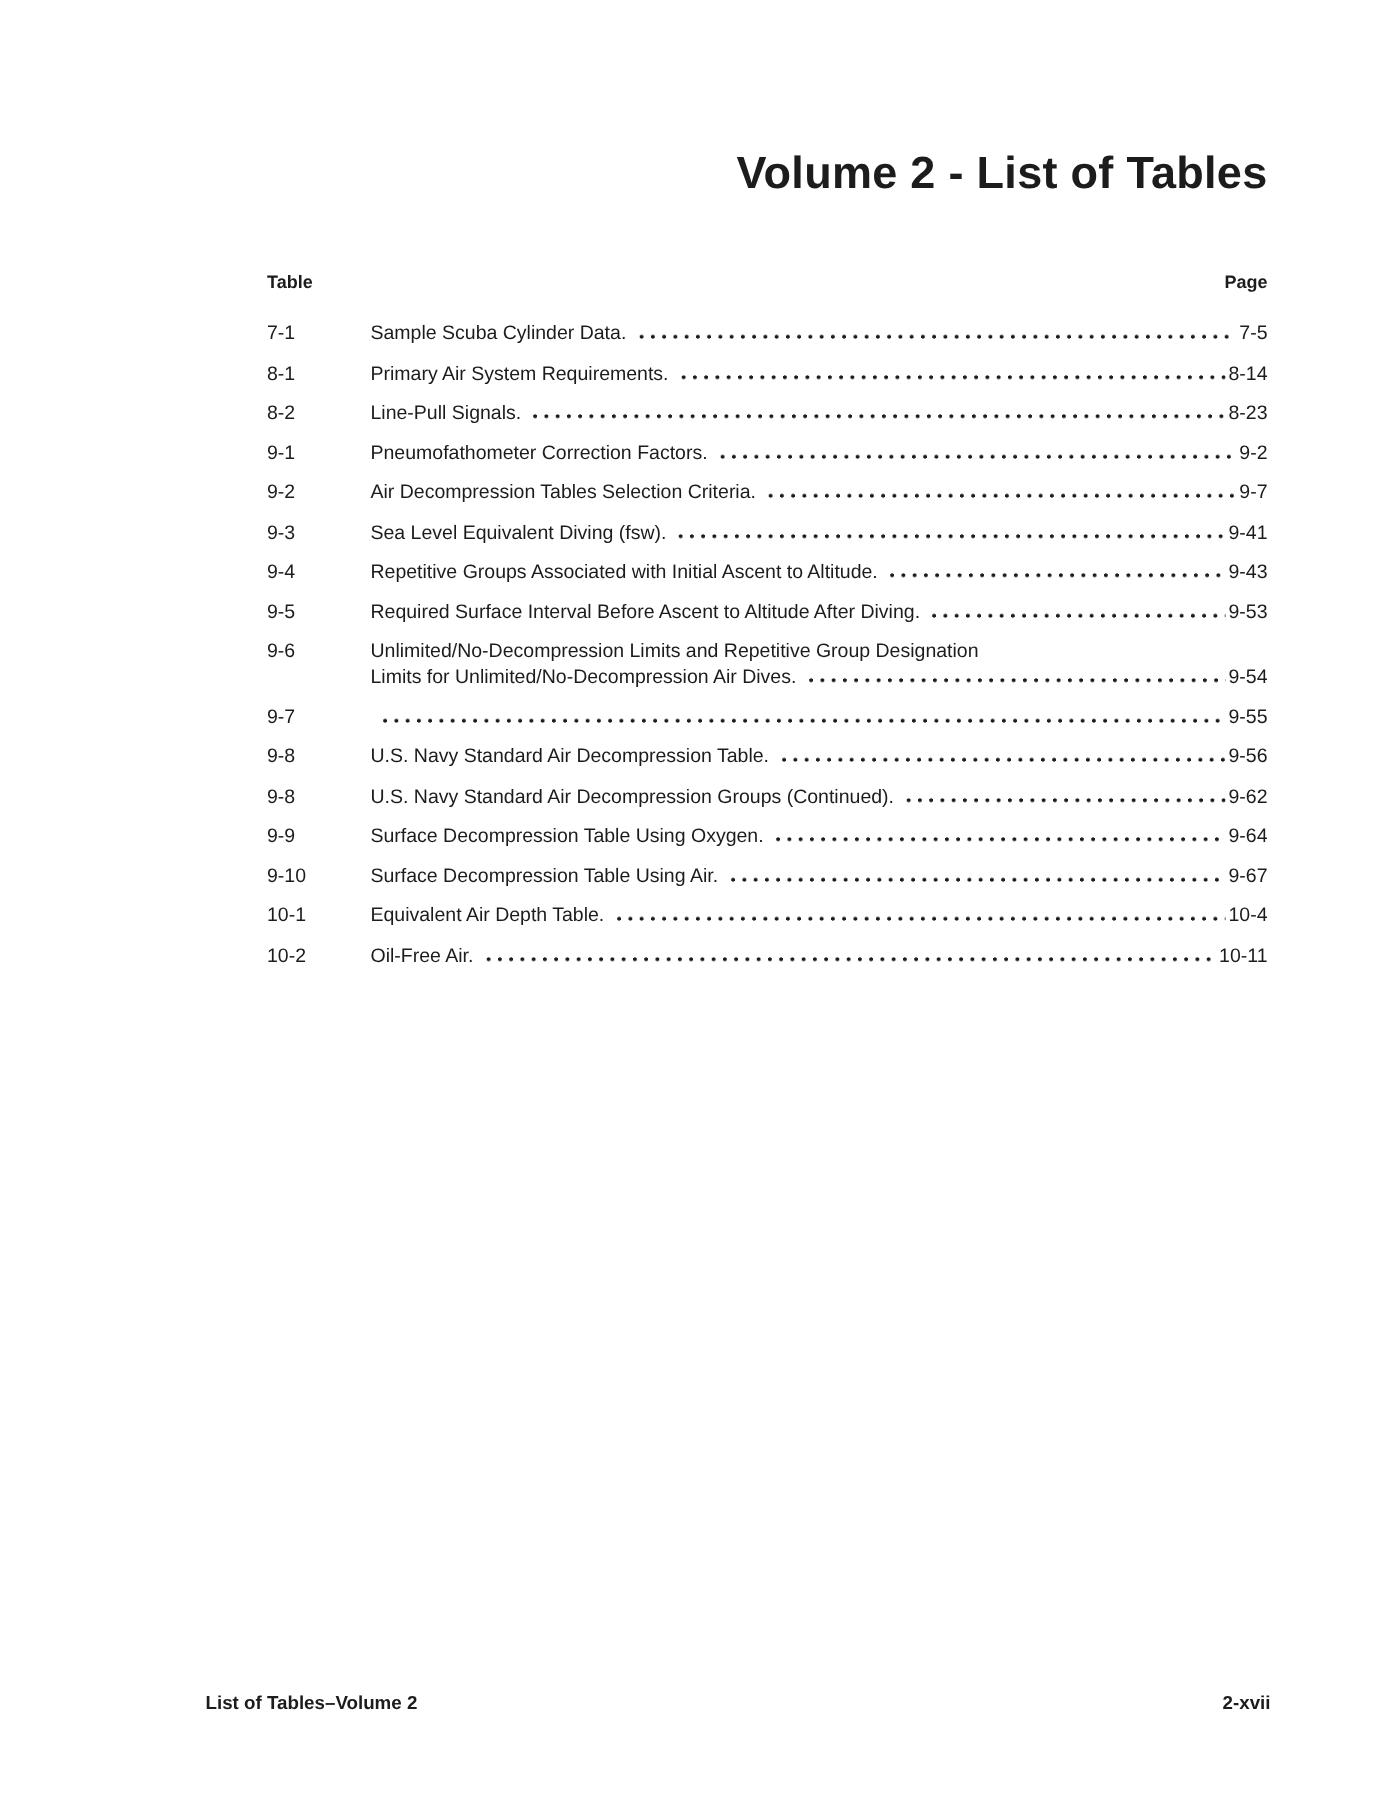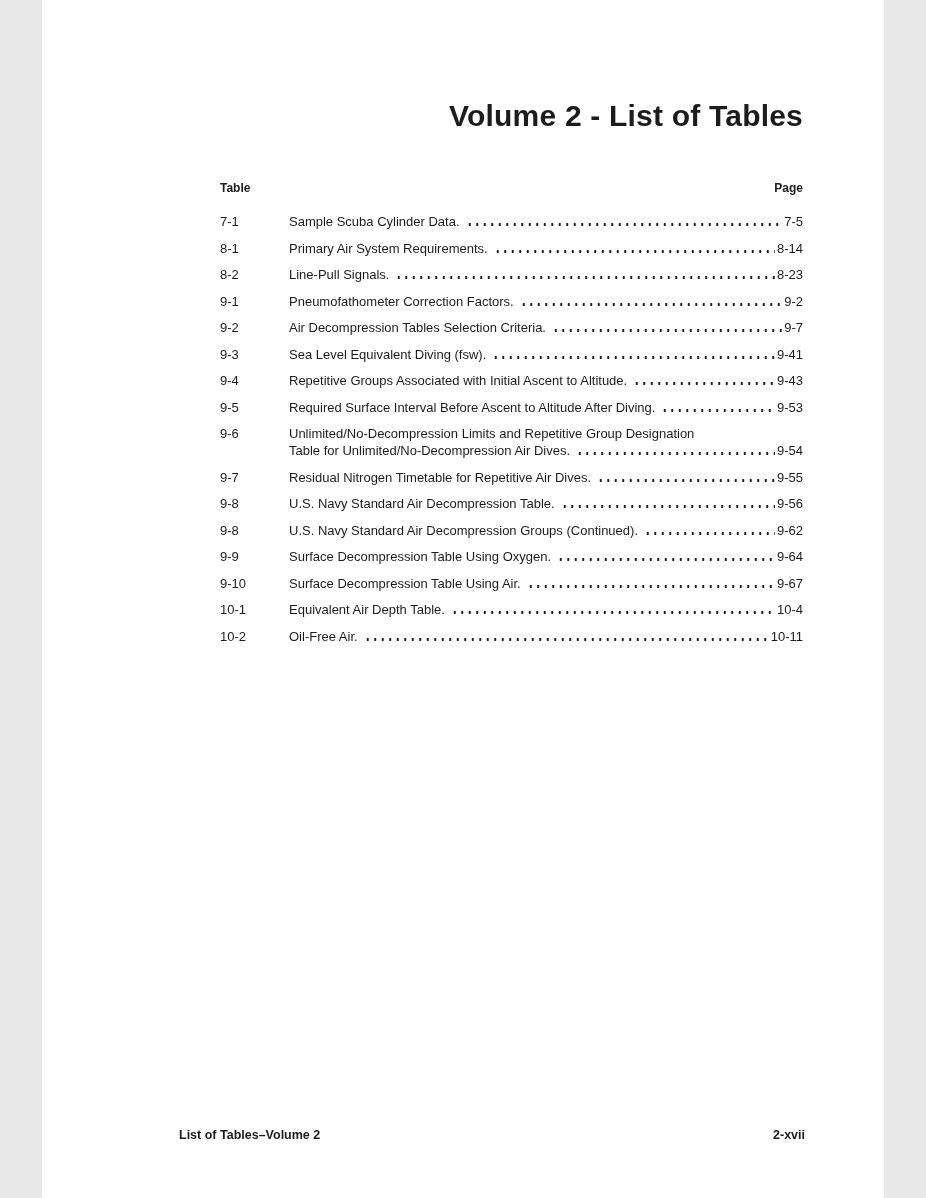--- a/index.html
+++ b/index.html
@@ -1,18 +1,18 @@
 <!DOCTYPE html>
 <html><head>
 <meta charset="utf-8">
 <style>
   html, body { margin: 0; padding: 0; background: #e8e8e8; }
   .page {
     position: relative;
-    width: 842px;
+    width: 926px;
     height: 1198px;
     margin: 0 auto;
     background: #ffffff;
     font-family: "Liberation Sans", sans-serif;
     color: #1c1c1c;
     overflow: hidden;
     box-sizing: border-box;
   }
   .doc-title {
     position: absolute;
@@ -174,31 +174,30 @@
           </div>
         </span>
   </div>
       <div class="entry">
     <span class="entry-num">9-6</span>
     <span class="entry-content">
           <div class="line">
             <span class="line-text">Unlimited/No-Decompression Limits and Repetitive Group Designation</span>
           </div>
           <div class="line">
-            <span class="line-text">Table for Unlimited/No-Decompression Air Dives.</span>
+            <span class="line-text">Limits for Unlimited/No-Decompression Air Dives.</span>
             <span class="leader"></span>
             <span class="page-num">9-54</span>
           </div>
         </span>
   </div>
       <div class="entry">
     <span class="entry-num">9-7</span>
     <span class="entry-content">
           <div class="line">
-            <span class="line-text">Residual Nitrogen Timetable for Repetitive Air Dives.</span>
             <span class="leader"></span>
             <span class="page-num">9-55</span>
           </div>
         </span>
   </div>
       <div class="entry">
     <span class="entry-num">9-8</span>
     <span class="entry-content">
           <div class="line">
             <span class="line-text">U.S. Navy Standard Air Decompression Table.</span>

